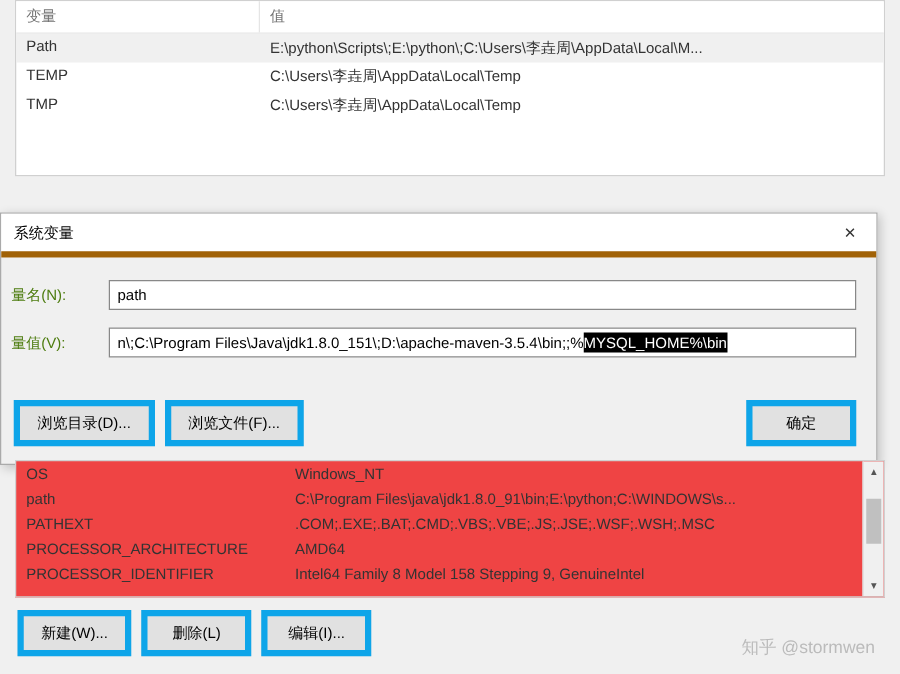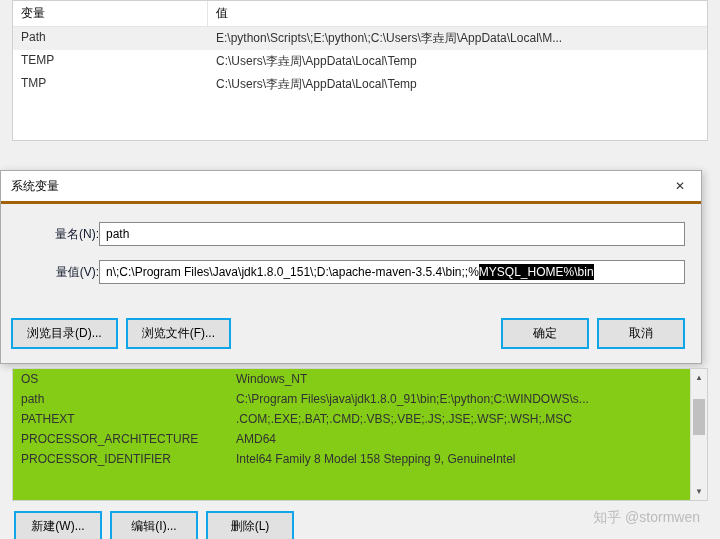--- a/index.html
+++ b/index.html
@@ -1,43 +1,43 @@
 <!DOCTYPE html>
 <html><head>
 <meta charset="utf-8">
 <style>
 * { box-sizing: border-box; font-family: "Microsoft YaHei", "Segoe UI", sans-serif; font-size: 12px; }
 body { margin: 0; background: #f0f0f0; width: 720px; height: 539px; position: relative; overflow: hidden; }
 
 .upper-table { position: absolute; top: 0; left: 12px; right: 12px; background: #fff; border: 1px solid #d0d0d0; }
 .table-header { display: flex; background: #fff; border-bottom: 1px solid #e5e5e5; }
-.th { padding: 4px 8px; color: #000000; }
+.th { padding: 4px 8px; color: #737373; }
 .th1 { width: 195px; border-right: 1px solid #e5e5e5; }
 .th2 { flex: 1; }
 .table-body { }
 .tr { display: flex; padding: 3px 0; }
 .tr.sel { background: #f0f0f0; }
 .td1 { width: 195px; padding: 0 8px; color: #333; }
 .td2 { flex: 1; padding: 0 8px; color: #333; white-space: nowrap; overflow: hidden; text-overflow: ellipsis; }
 
 .dialog { position: absolute; top: 170px; left: 0; right: 18px; background: #f0f0f0; border: 1px solid #aaa; box-shadow: 2px 2px 8px rgba(0,0,0,0.2); }
-.dialog-title { display: flex; align-items: center; justify-content: space-between; background: #fff; border-bottom: 3px solid #a16207; padding: 6px 10px; }
+.dialog-title { display: flex; align-items: center; justify-content: space-between; background: #fff; border-bottom: 5px solid #a16207; padding: 6px 10px; }
 .dialog-title span { font-size: 12px; }
 .close-icon { font-size: 14px; color: #333; cursor: pointer; padding: 2px 6px; }
 .dialog-body { padding: 18px 16px 14px 0; }
 .form-row { display: flex; align-items: center; margin-bottom: 14px; }
-.form-label { width: 98px; text-align: right; padding-left: 8px; color: #0f172a; }
+.form-label { width: 86px; text-align: left; padding-left: 8px; color: #4d7c0f; }
 .form-input { flex: 1; border: 1px solid #888; padding: 4px 6px; background: #fff; height: 24px; white-space: nowrap; overflow: hidden; }
 .selection { background: #000000; color: #fff; padding: 1px 0; }
 .dialog-buttons { display: flex; padding: 6px 16px 14px 10px; gap: 8px; }
-.btn { border: 2px solid #0ea5e9; background: #e1e1e1; padding: 5px 14px; cursor: pointer; min-width: 88px; text-align: center; }
+.btn { border: 5px solid #0ea5e9; background: #e1e1e1; padding: 5px 14px; cursor: pointer; min-width: 88px; text-align: center; }
 .spacer { flex: 1; }
 
 .lower-area { position: absolute; top: 368px; left: 12px; right: 12px; }
-.lower-table { background: #84cc16; border: 1px solid #d0d0d0; height: 133px; overflow: hidden; position: relative; }
+.lower-table { background: #ef4444; border: 1px solid #d0d0d0; height: 110px; overflow: hidden; position: relative; }
 .lower-table .tr .td1 { width: 215px; }
 .scrollbar { position: absolute; right: 0; top: 0; bottom: 0; width: 17px; background: #f0f0f0; border-left: 1px solid #ddd; }
 .scrollbar-thumb { position: absolute; left: 2px; right: 2px; top: 30px; height: 36px; background: #c0c0c0; }
 .scrollbar-arrow { position: absolute; left: 0; right: 0; height: 17px; text-align: center; font-size: 9px; color: #555; line-height: 17px; }
 .sa-up { top: 0; }
 .sa-down { bottom: 0; }
 
 .lower-buttons { display: flex; gap: 8px; padding: 10px 2px; }
 
 .watermark { position: absolute; right: 20px; bottom: 12px; color: #bbb; font-size: 14px; font-weight: normal; pointer-events: none; }
@@ -80,21 +80,20 @@
     <div class="form-row">
       <div class="form-label">量值(V):</div>
       <div class="form-input"><span>n\;C:\Program Files\Java\jdk1.8.0_151\;D:\apache-maven-3.5.4\bin;;%</span><span class="selection">MYSQL_HOME%\bin</span></div>
     </div>
   </div>
   <div class="dialog-buttons">
     <div class="btn">浏览目录(D)...</div>
     <div class="btn">浏览文件(F)...</div>
     <div class="spacer"></div>
     <div class="btn">确定</div>
-    <div class="btn">取消</div>
   </div>
 </div>
 
 <div class="lower-area">
   <div class="lower-table">
     <div class="tr">
       <div class="td1">OS</div>
       <div class="td2">Windows_NT</div>
     </div>
     <div class="tr">
@@ -114,18 +113,18 @@
       <div class="td2">Intel64 Family 8 Model 158 Stepping 9, GenuineIntel</div>
     </div>
     <div class="scrollbar">
       <div class="scrollbar-arrow sa-up">▴</div>
       <div class="scrollbar-thumb"></div>
       <div class="scrollbar-arrow sa-down">▾</div>
     </div>
   </div>
   <div class="lower-buttons">
     <div class="btn">新建(W)...</div>
+    <div class="btn">删除(L)</div>
     <div class="btn">编辑(I)...</div>
-    <div class="btn">删除(L)</div>
   </div>
 </div>
 
 <div class="watermark">知乎 @stormwen</div>
 
 </body></html>

